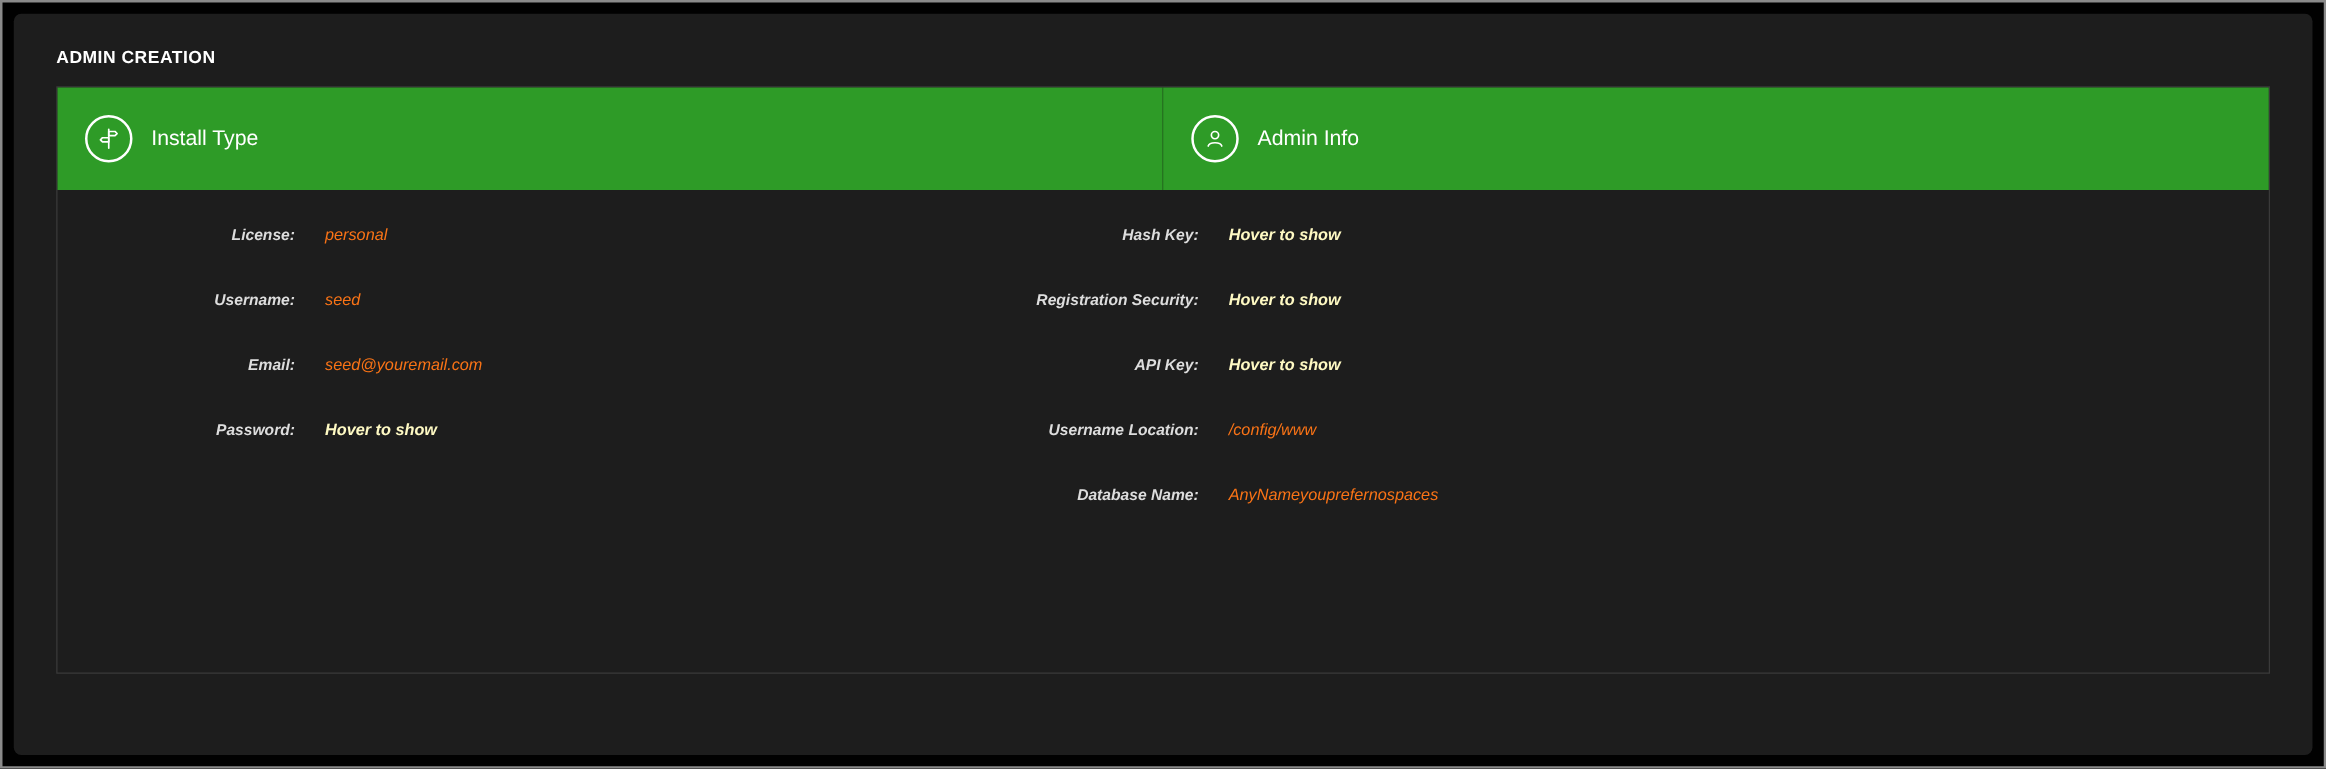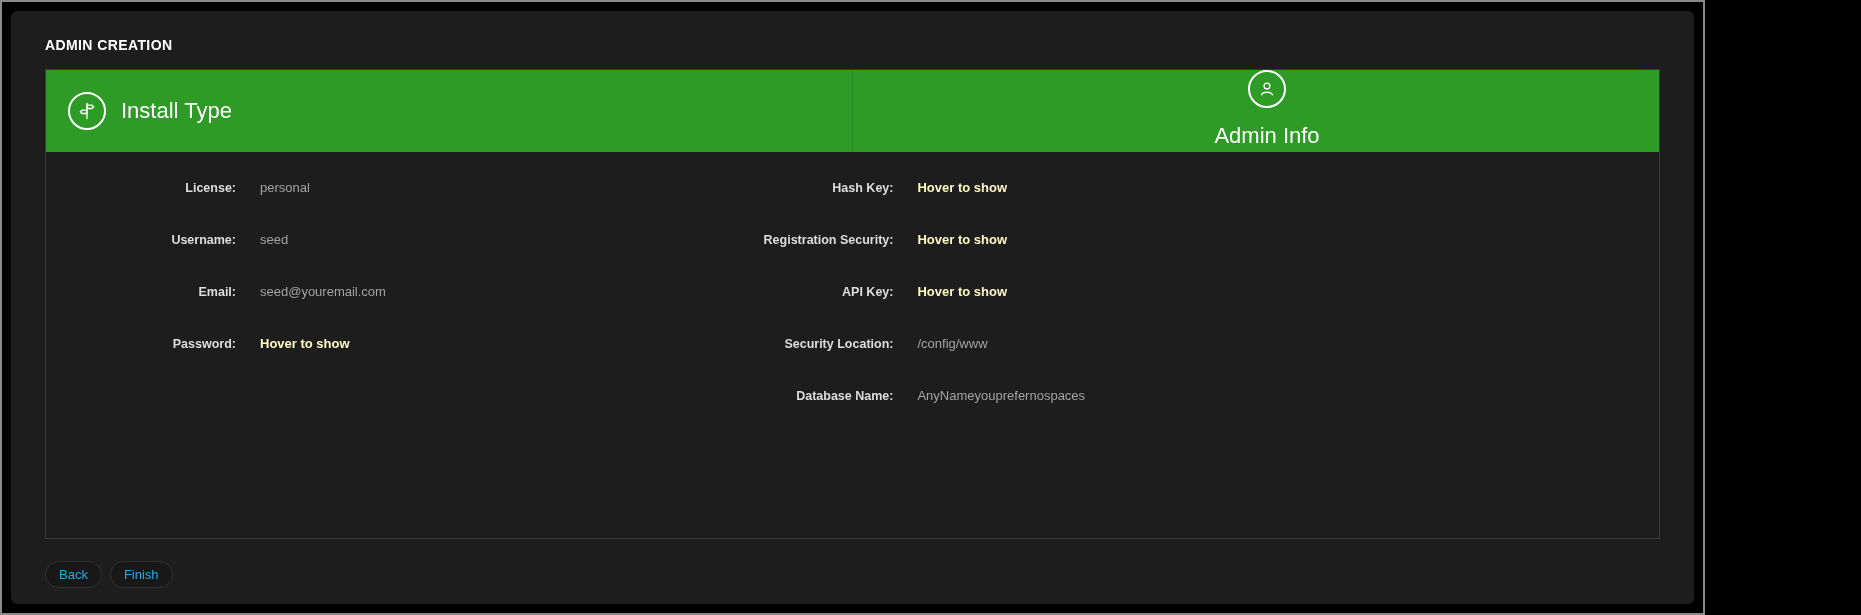--- a/index.html
+++ b/index.html
@@ -2,21 +2,21 @@
 <html><head>
 <meta charset="utf-8">
 <style>
   * { box-sizing: border-box; margin: 0; padding: 0; }
   html, body {
     width: 1861px; height: 615px;
     background: #000;
     font-family: "Liberation Sans", sans-serif;
   }
   .screen {
-    width: 1705px; height: 615px;
+    width: 1861px; height: 615px;
     background: #010101;
     border: 2px solid #8a8a8a;
     padding: 9px;
   }
   .panel {
     width: 100%; height: 100%;
     background: #1d1d1d;
     border-radius: 6px;
     padding: 26px 34px;
   }
@@ -33,49 +33,50 @@
   .stepper { display: flex; height: 82px; }
   .step {
     flex: 1;
     display: flex;
     align-items: center;
     gap: 15px;
     padding-left: 22px;
     background: #2e9b27;
     cursor: pointer;
   }
-  .step + .step { border-left: 1px solid rgba(0,0,0,.12); flex-direction: column; }
+  .step + .step { border-left: 1px solid rgba(0,0,0,.12); }
   .step.active { background: #29aae1; }
   .step-circle {
     width: 38px; height: 38px;
     border: 2px solid #fff;
     border-radius: 50%;
     display: flex; align-items: center; justify-content: center;
     flex: 0 0 auto;
   }
   .step-circle svg { display: block; }
-  .step-label { color: #fff; font-size: 22px; }
+  .step-label { color: #fff; font-size: 17px; }
   .summary {
     display: grid;
     grid-template-columns: 42% 58%;
     padding-top: 28px;
     min-height: 386px;
+    font-style: italic;
   }
   .srow { display: flex; align-items: baseline; margin-bottom: 36px; line-height: 16px; }
   .lbl {
     display: inline-block;
     text-align: right;
     color: #dddddd;
     font-weight: bold;
     font-size: 12.5px;
     flex: 0 0 auto;
   }
   .col-left .lbl { width: 190px; }
   .col-right .lbl { width: 170px; }
-  .val { margin-left: 24px; color: #a3a3a3; font-size: 13px; }
+  .val { margin-left: 24px; color: #f97316; font-size: 13px; }
   .val.hover-link { color: #fef9c3; font-weight: bold; cursor: pointer; }
   .actions { margin-top: 22px; display: flex; gap: 8px; }
   .btn {
     background: #181818;
     border: 1px solid #313131;
     color: #2aa9e0;
     font-size: 13px;
     padding: 5px 13px;
     border-radius: 16px;
     font-family: inherit;
@@ -148,31 +149,27 @@
           </div>
           <div class="srow">
             <span class="lbl">Registration Security:</span>
             <span class="val hover-link">Hover to show</span>
           </div>
           <div class="srow">
             <span class="lbl">API Key:</span>
             <span class="val hover-link">Hover to show</span>
           </div>
           <div class="srow">
-            <span class="lbl">Security Location:</span>
+            <span class="lbl">Username Location:</span>
             <span class="val">/config/www</span>
           </div>
           <div class="srow">
             <span class="lbl">Database Name:</span>
             <span class="val">AnyNameyouprefernospaces</span>
           </div>
         </div>
 
       </div>
     </div>
 
-    <div class="actions">
-      <button class="btn">Back</button>
-      <button class="btn">Finish</button>
-    </div>
 
   </div>
 </div>
 
 </body></html>

